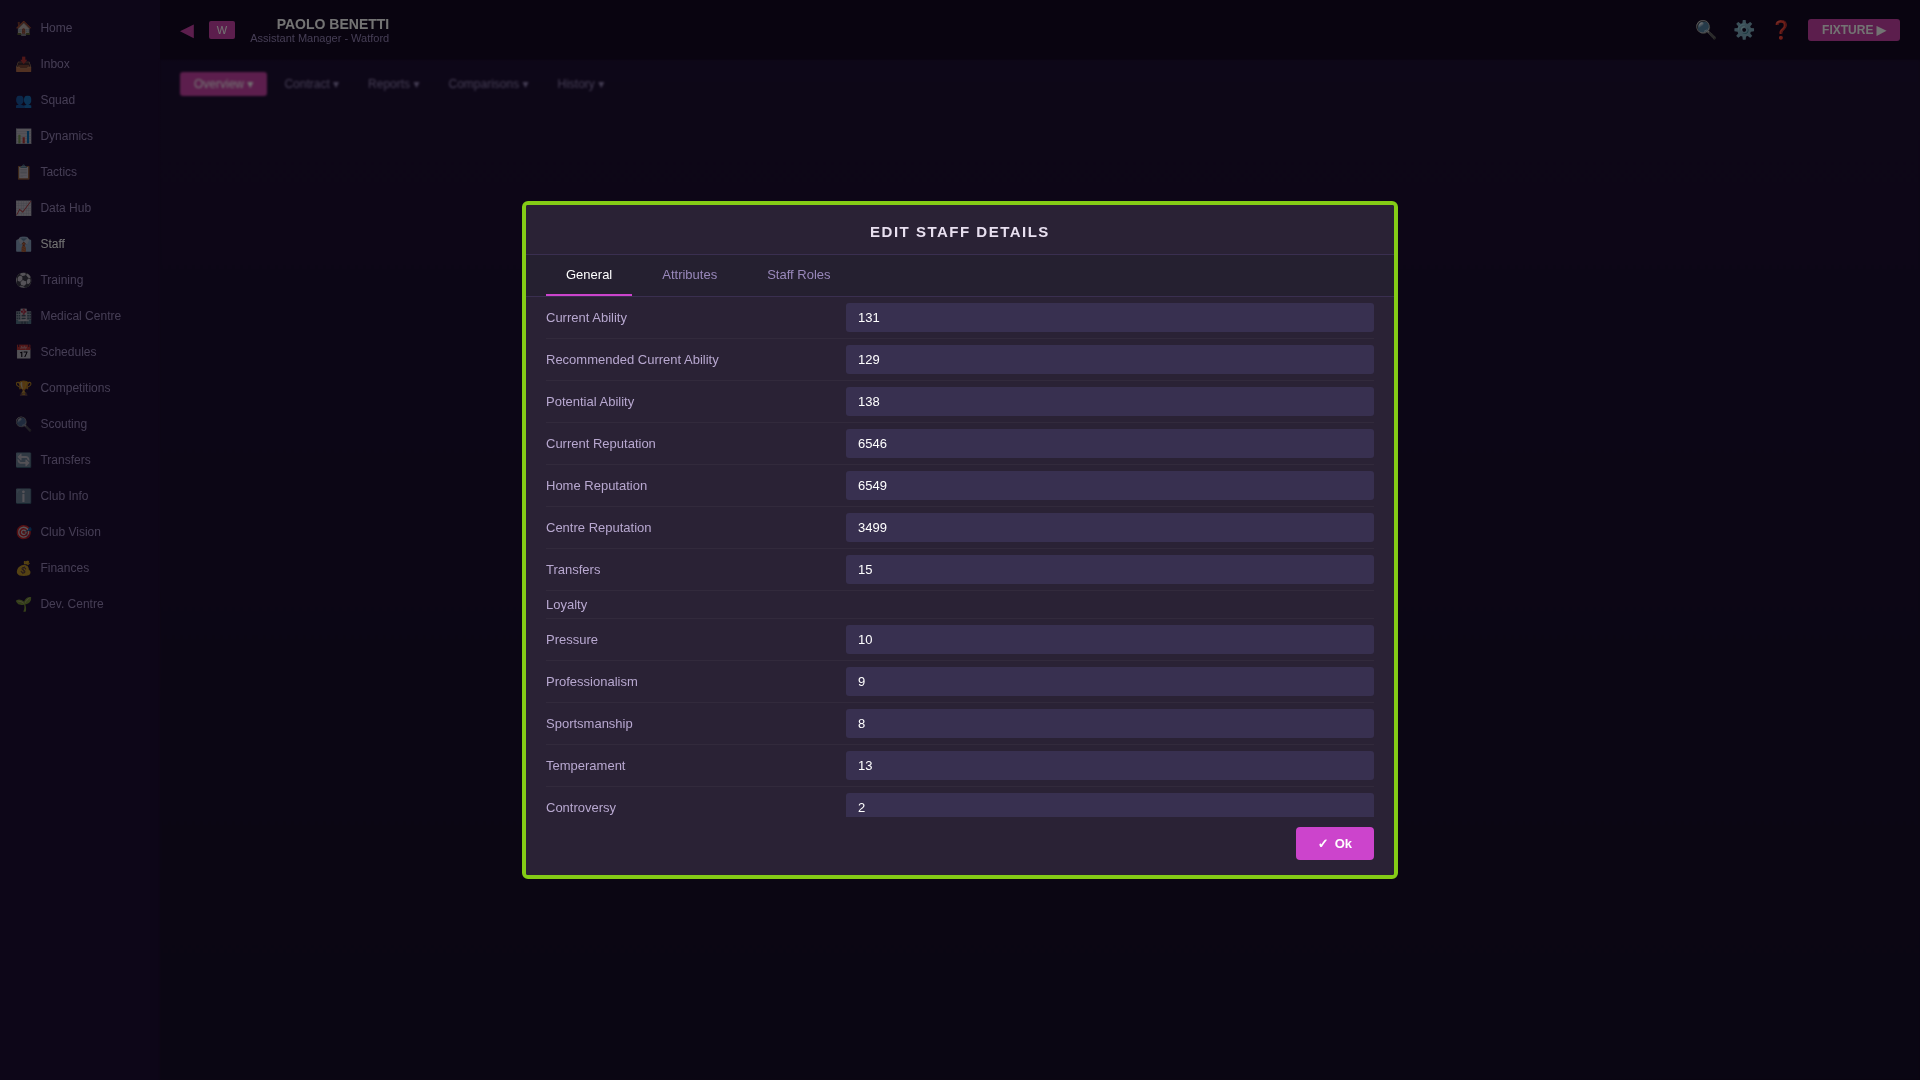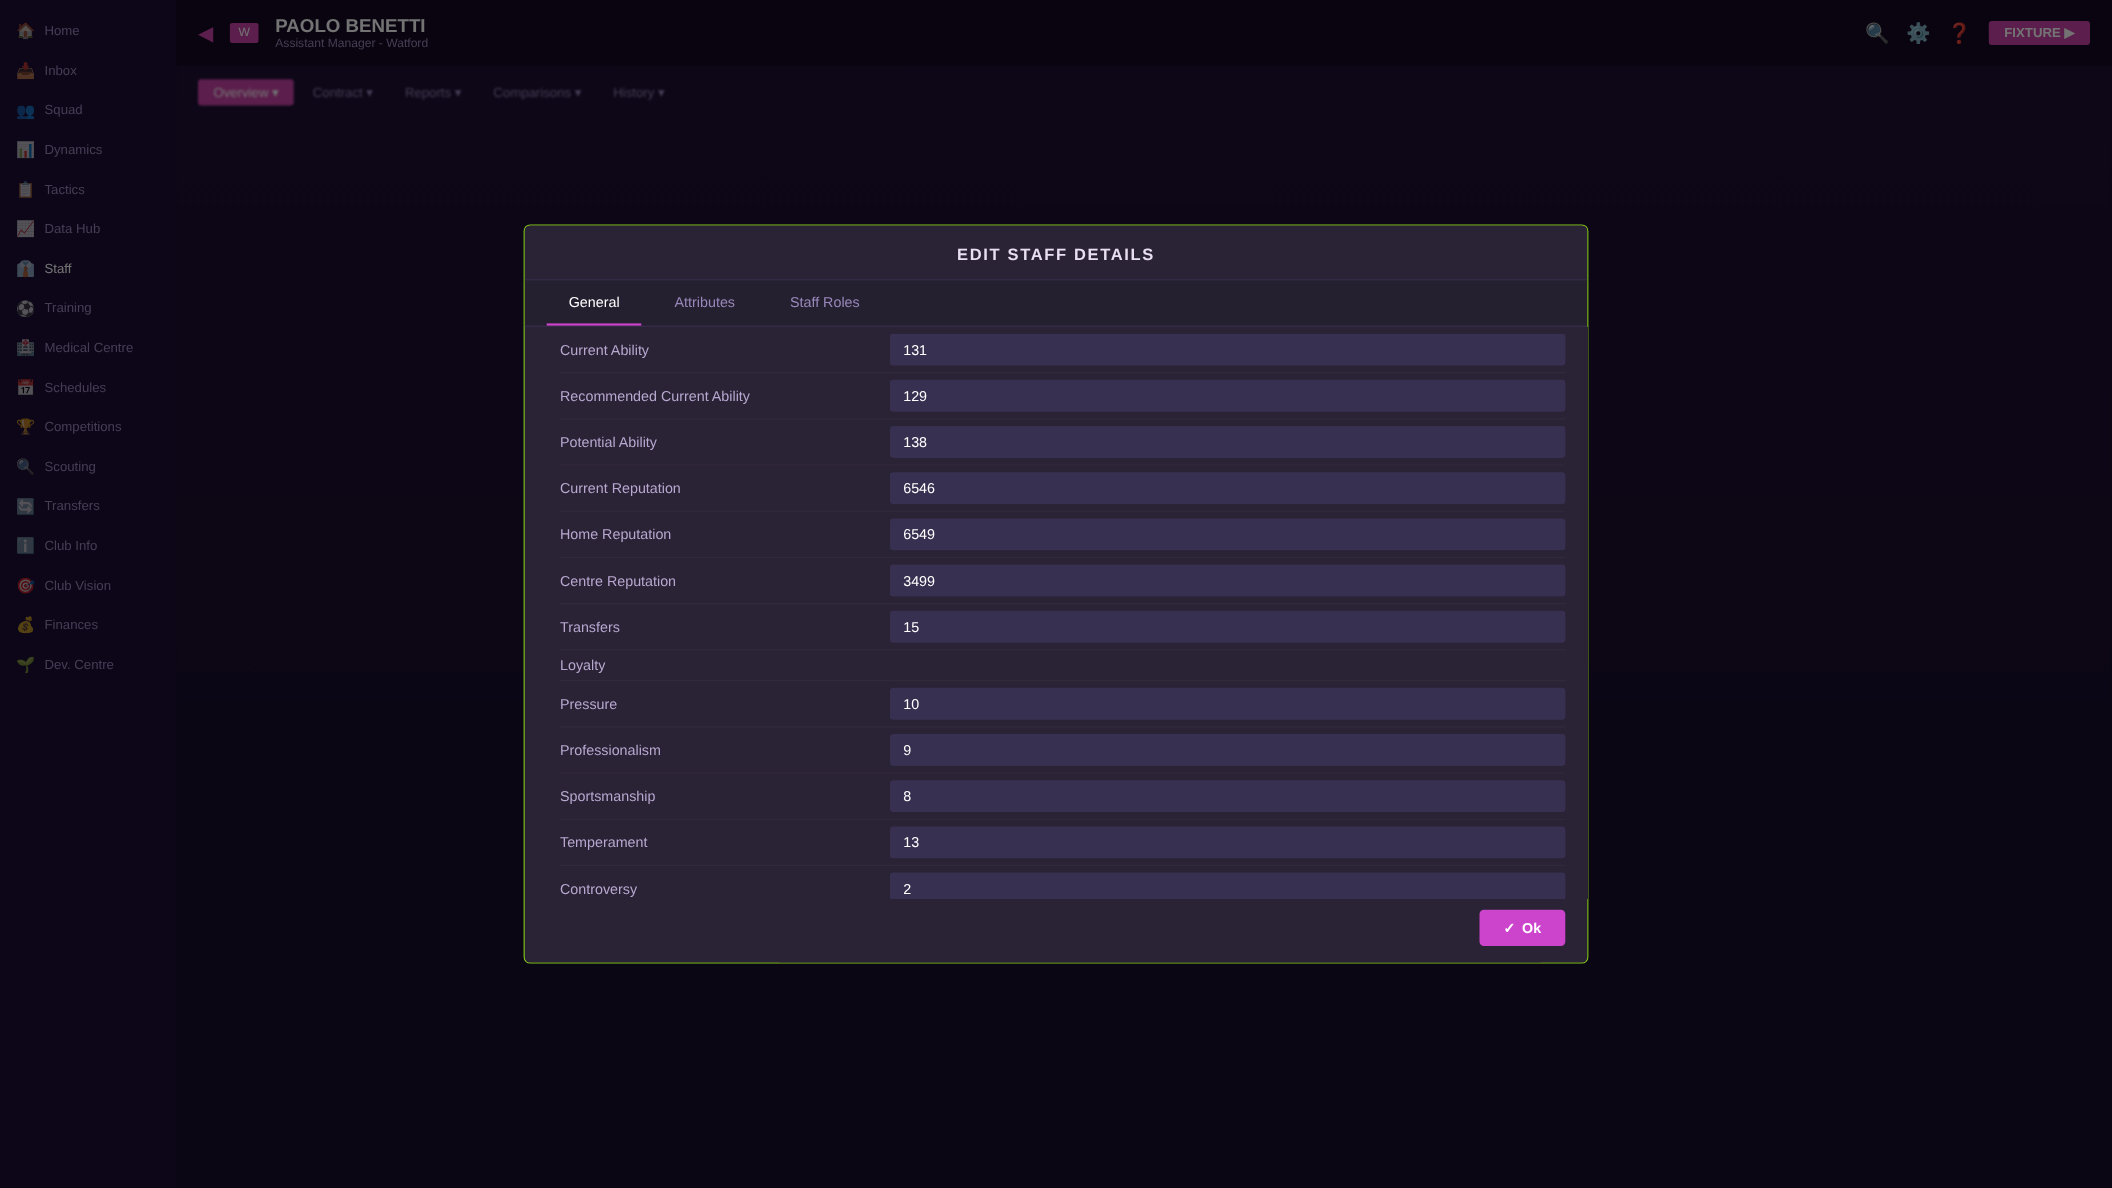--- a/index.html
+++ b/index.html
@@ -75,23 +75,23 @@
       background: rgba(0,0,0,0.55);
       z-index: 10;
     }
 
     
     .modal {
       position: absolute;
       top: 50%;
       left: 50%;
       transform: translate(-50%, -50%);
-      width: 968px;
+      width: 876px;
       background: #2a2235;
-      border: 1px solid #84cc16;
+      border: 4px solid #84cc16;
       border-radius: 6px;
       z-index: 11;
       overflow: hidden;
     }
 
     .modal-title {
       text-align: center;
       padding: 18px 20px 14px;
       font-size: 15px;
       font-weight: 700;
@@ -122,21 +122,20 @@
       color: #fff;
       border-bottom: 2px solid #cc44cc;
     }
 
     
     .modal-body {
       padding: 0 20px 15px;
       background: #2a2235;
       max-height: 520px;
       overflow-y: auto;
-      margin-left: 12px;
     }
 
     
     .form-row {
       display: flex;
       align-items: center;
       padding: 6px 0;
       border-bottom: 1px solid rgba(255,255,255,0.04);
     }
     .form-label {
@@ -275,21 +274,21 @@
       <span class="icon">🌱</span>
       <span>Dev. Centre</span>
     </div>
     </div>
 </div>
 
 <div class="topbar">
   <span style="font-size:18px; color:#cc44aa;">◀</span>
   <span style="background:#cc44aa; color:#fff; padding:3px 8px; border-radius:2px; font-size:11px;">W</span>
   <div>
-    <div style="font-size:17px; font-weight:700; color:#fff;">PAOLO BENETTI</div>
+    <div style="font-size:14px; font-weight:700; color:#fff;text-align:right;">PAOLO BENETTI</div>
     <div style="font-size:11px; color:#9988bb;">Assistant Manager - Watford</div>
   </div>
   <div style="flex:1;"></div>
   <span style="color:#9988bb; font-size:18px;">🔍</span>
   <span style="color:#9988bb; font-size:18px;">⚙️</span>
   <span style="color:#9988bb; font-size:18px;">❓</span>
   <span style="background:#cc44aa; color:#fff; padding:4px 14px; border-radius:3px; font-size:12px; font-weight:700;">FIXTURE ▶</span>
 </div>
 
 <div class="main-content">

